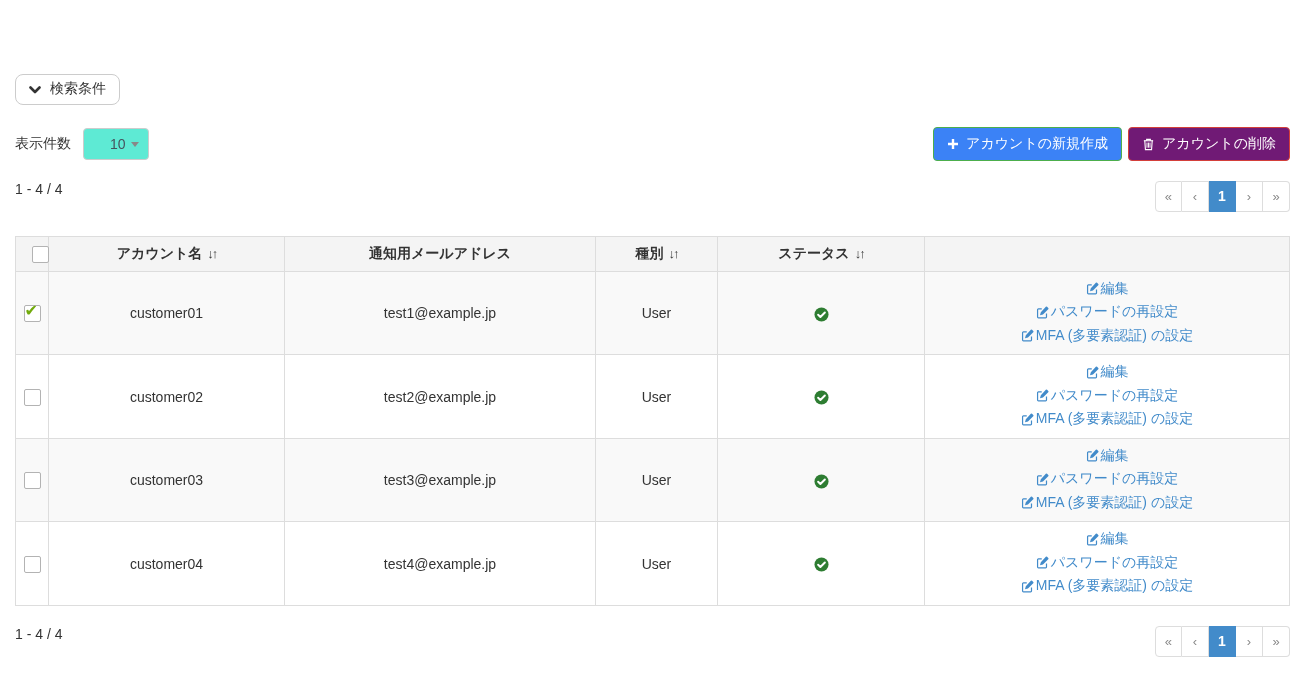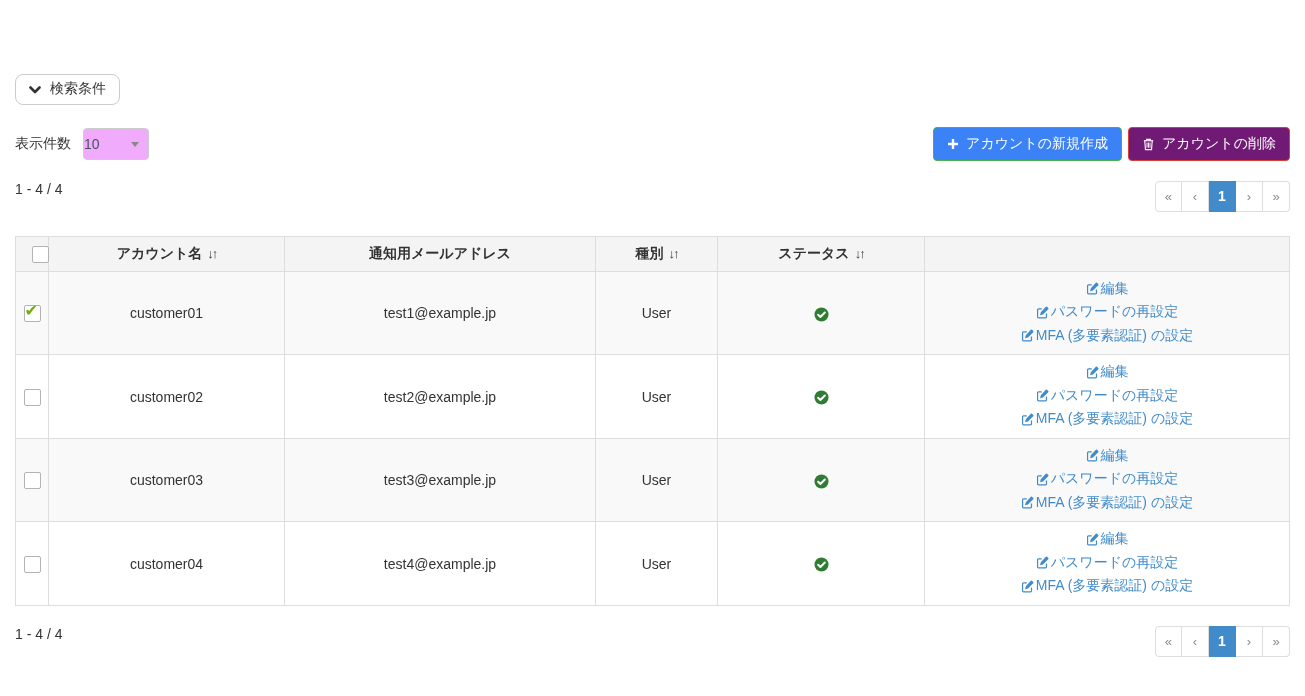--- a/index.html
+++ b/index.html
@@ -38,25 +38,25 @@
   
   .controls-row {
     margin-top: 22px;
     display: flex; justify-content: space-between; align-items: center;
   }
   .pagesize-group { display: flex; align-items: center; gap: 12px; }
   .pagesize-label { font-size: 14px; color: #333; }
   .pagesize-select {
     position: relative;
     width: 66px; height: 32px;
-    background: #f0abfc;
+    background: #5eead4;
     border: 1px solid #ccc;
     border-radius: 4px;
     display: flex; align-items: center;
-    padding-left: 0;
+    padding-left: 26px;
     cursor: pointer;
   }
   .pagesize-value { font-size: 14px; color: #46535e; }
   .select-caret {
     position: absolute; right: 9px; top: 13px;
     width: 0; height: 0;
     border-left: 4px solid transparent;
     border-right: 4px solid transparent;
     border-top: 5px solid #888;
   }

